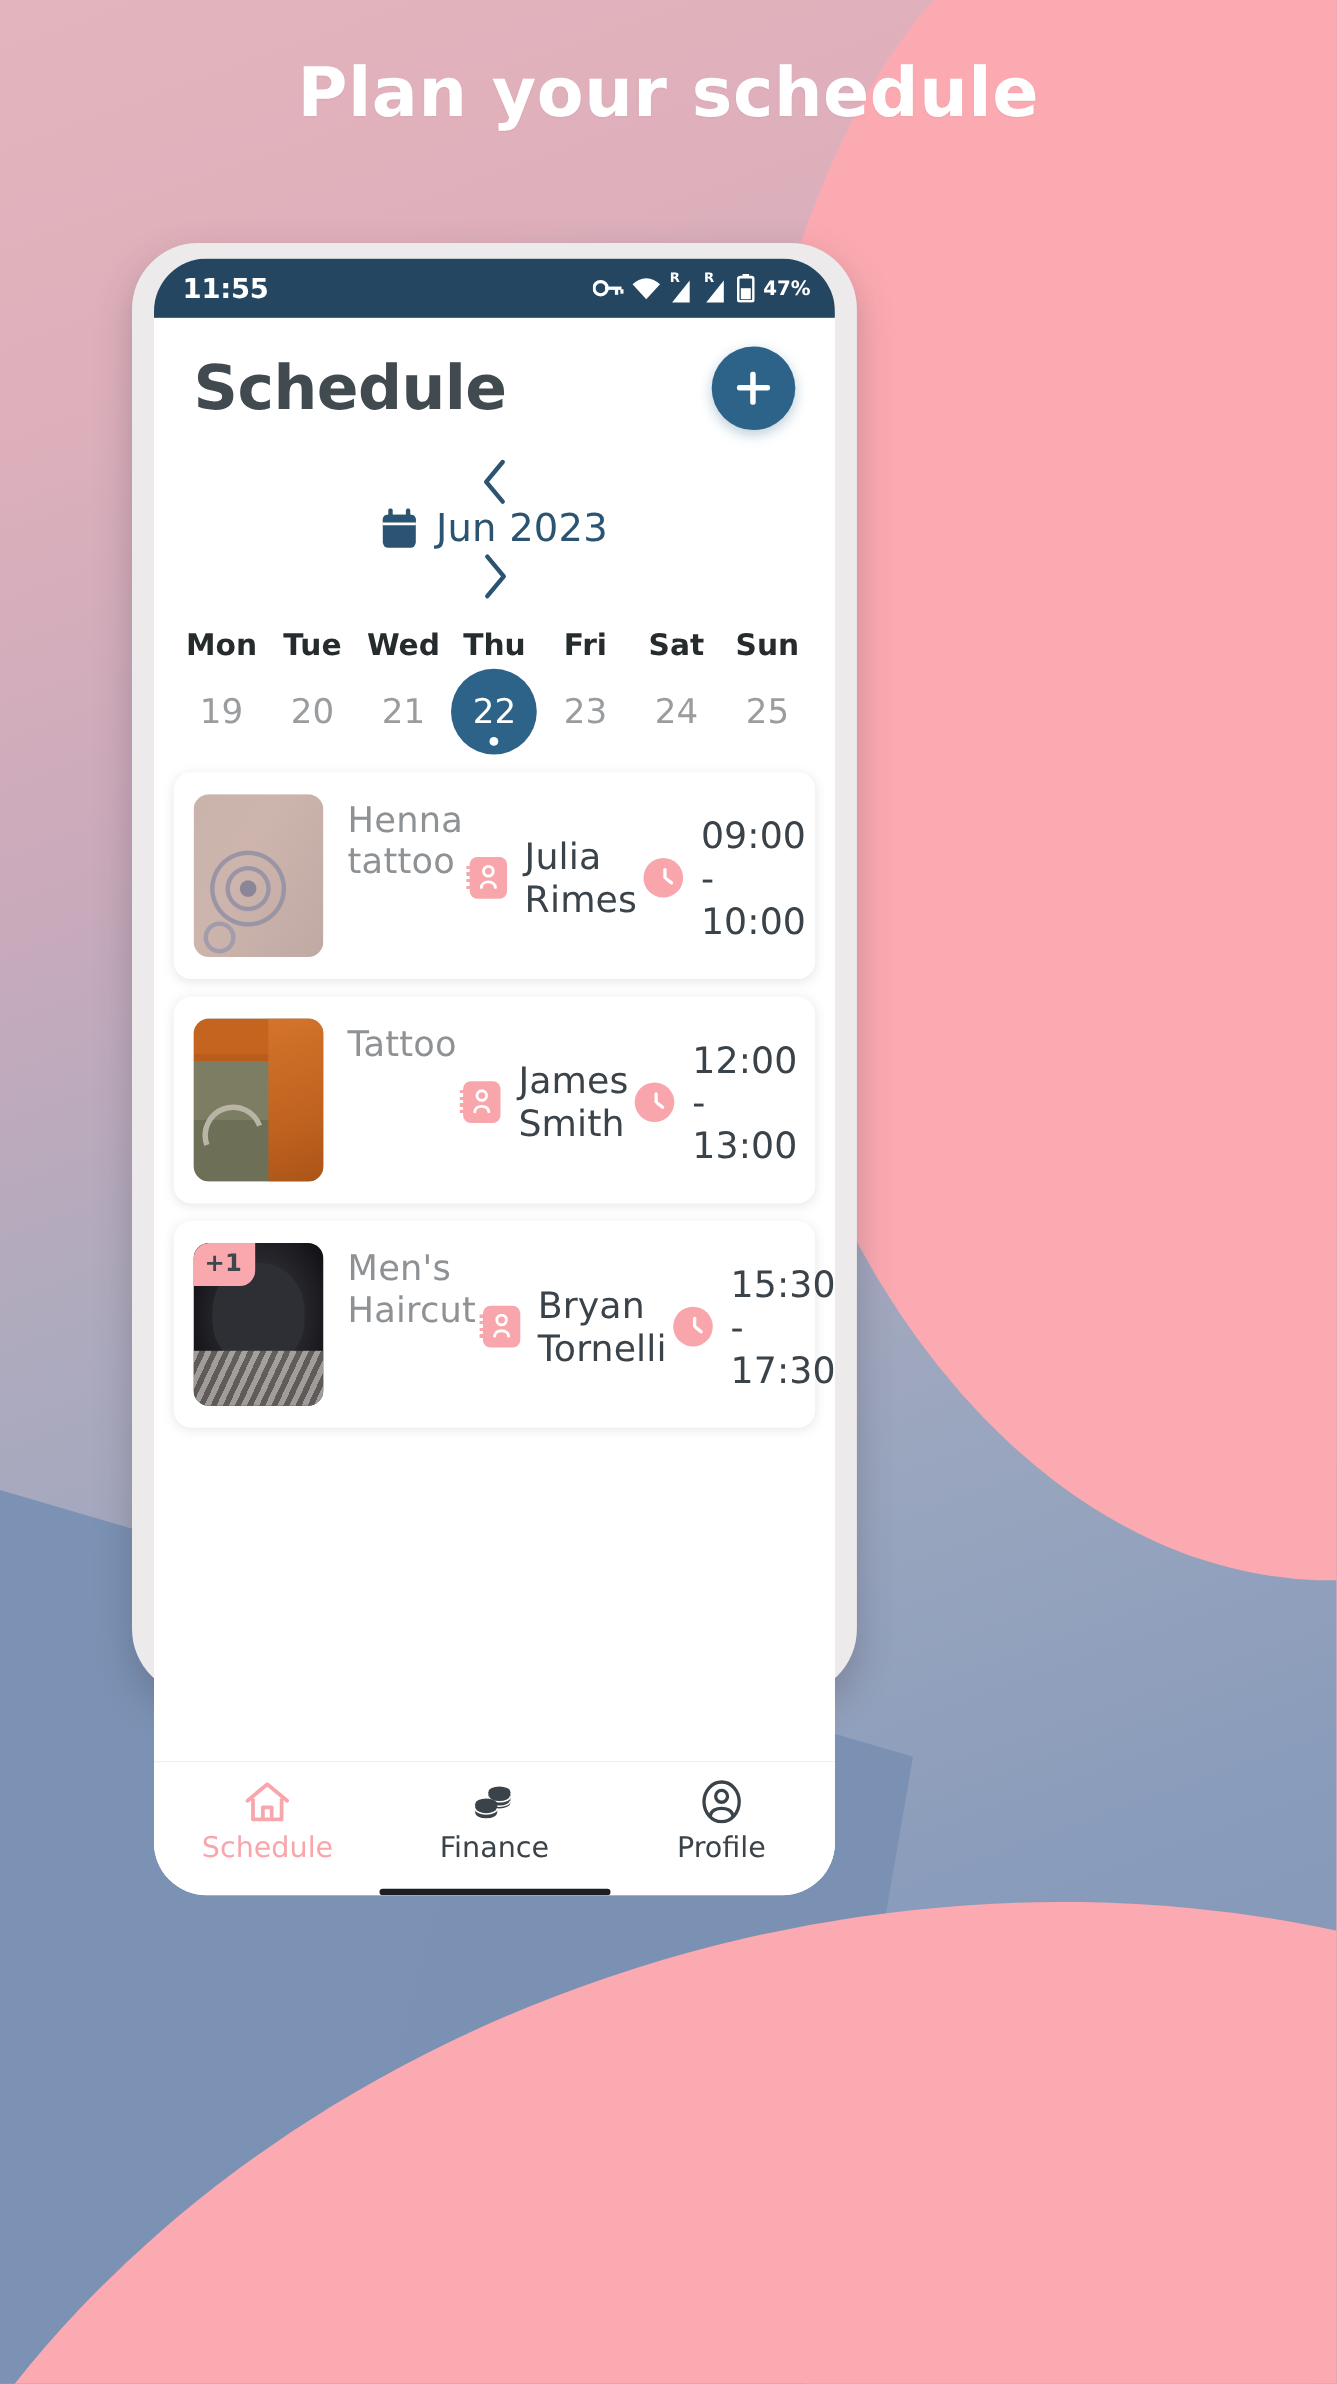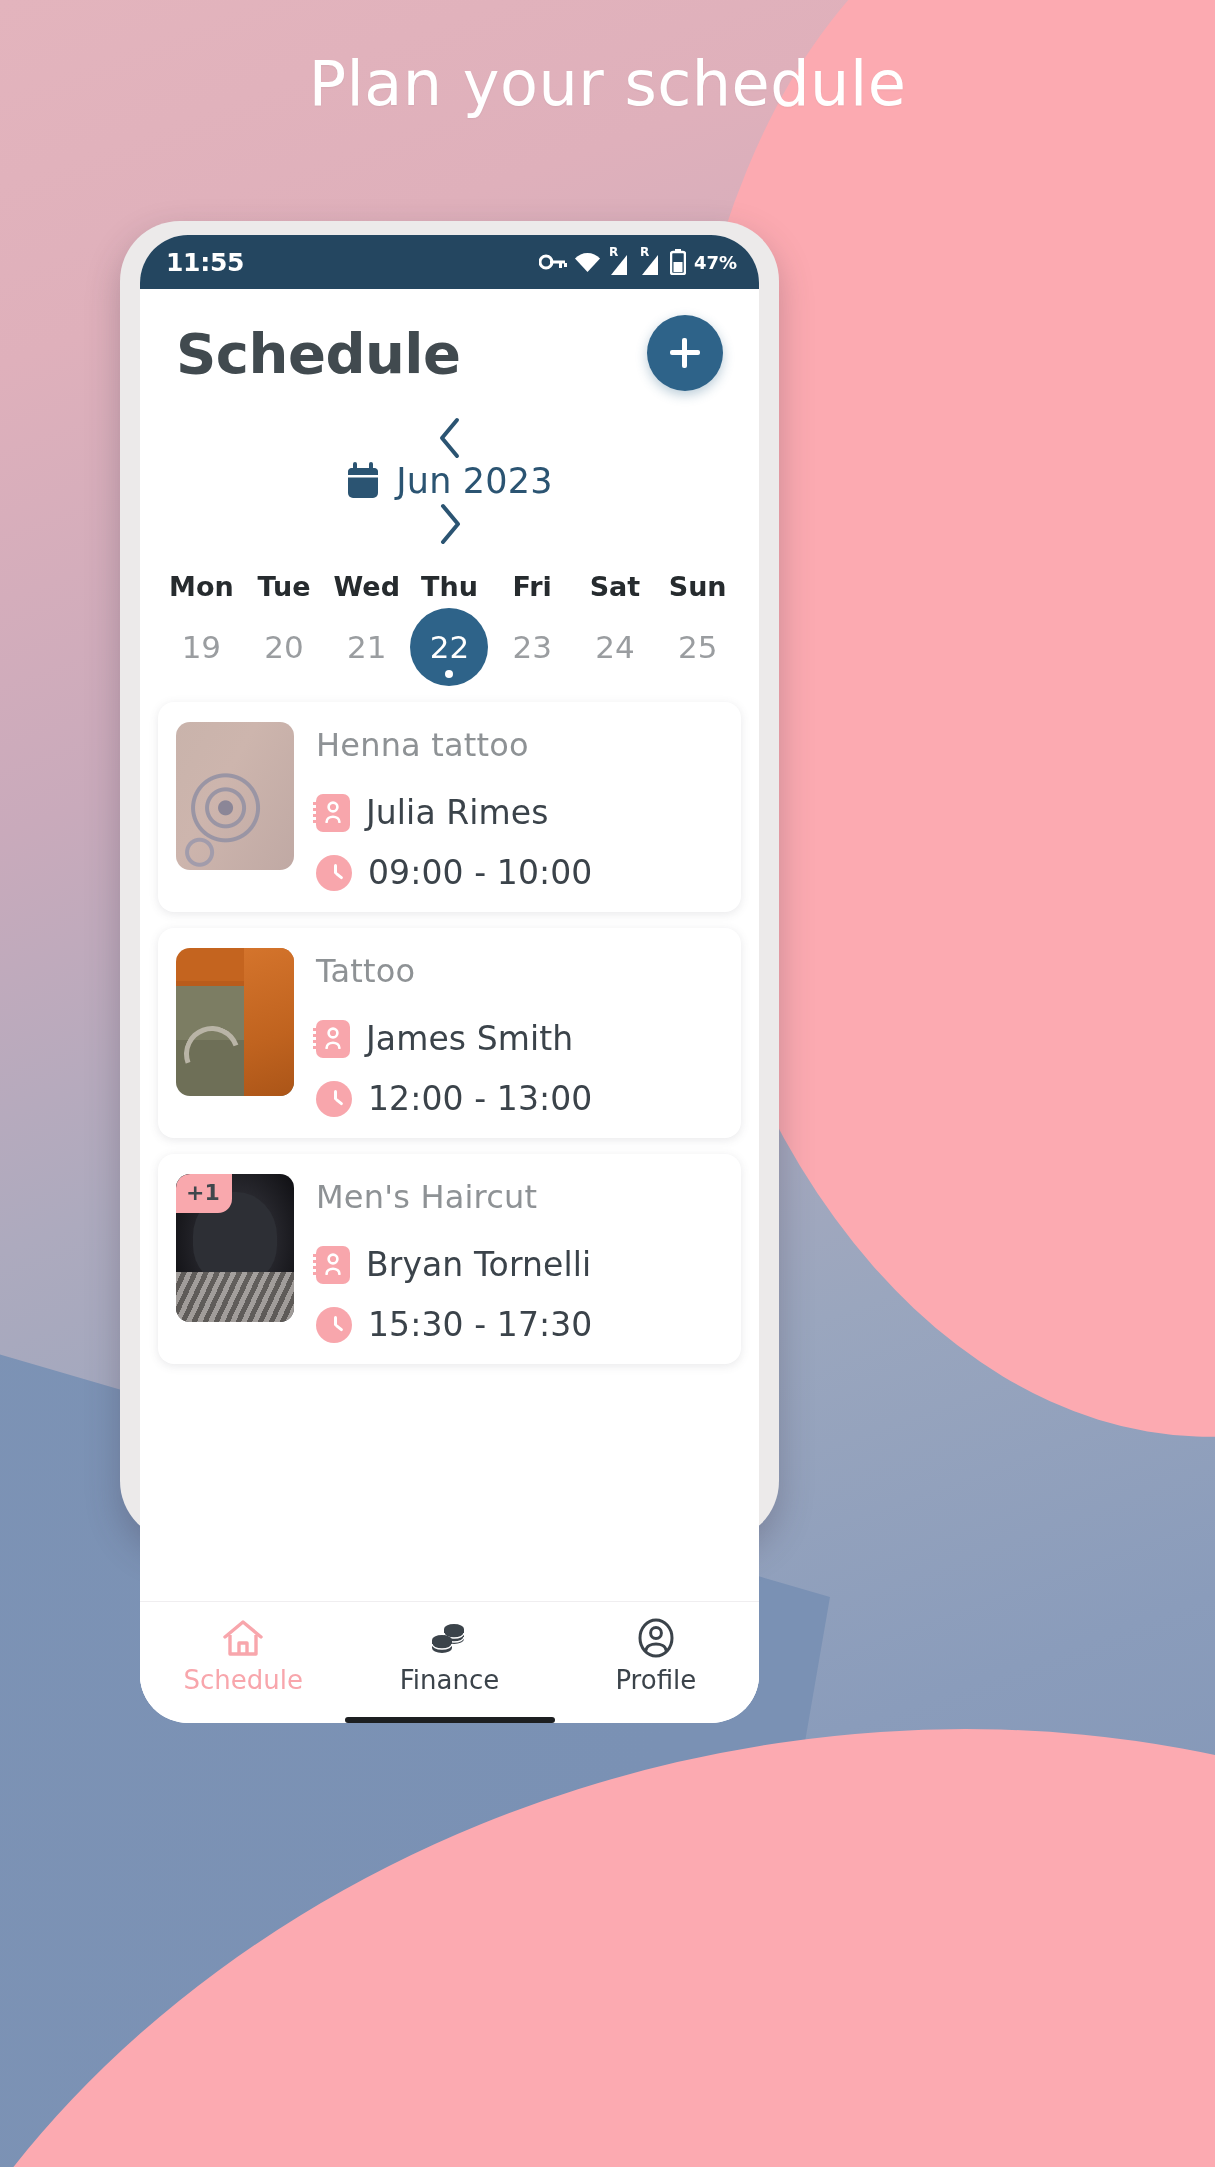--- a/index.html
+++ b/index.html
@@ -48,21 +48,21 @@
     background:linear-gradient(105deg,#7d93b5 0%, #7a91b4 60%, #7a91b4 100%);
     clip-path:polygon(0 0, 1130px 330px, 980px 1200px, 0 1200px);
   }
 
   
   #headline {
     position:absolute; top:46px; left:0; width:100%;
     text-align:center;
     color:#ffffff;
     font-size:62px;
-    font-weight:normal;
+    font-weight:bold;
     line-height:1.22;
     letter-spacing:0.5px;
     text-shadow:0 1px 2px rgba(0,0,0,.05);
     z-index:5;
   }
 
   
   #phone {
     position:absolute;
     left:120px; top:221px;
@@ -279,21 +279,21 @@
     position:absolute;
     left:0; top:0;
     background:#f9a8ad;
     color:#3f474c;
     font-size:22px;
     font-weight:bold;
     padding:6px 12px 8px 10px;
     border-radius:14px 0 14px 0;
     z-index:4;
   }
-  .card-body { flex:1 1 auto; display:flex; flex-direction:column; justify-content:center; gap:21px; padding-top:4px; }
+  .card-body { flex:1 1 auto; display:flex; flex-direction:row; justify-content:center; gap:6px; padding-top:4px; }
   .card-title {
     font-size:32px; color:#8e9295; font-weight:500; letter-spacing:.2px;
     margin-bottom:8px;
   }
   .card-line { display:flex; align-items:center; gap:16px; }
   .card-line .val { font-size:33px; color:#3b434a; letter-spacing:.1px; }
 
   .ico-contact {
     width:34px; height:38px; flex:0 0 auto;
     background:#f8a6ac; border-radius:7px;

